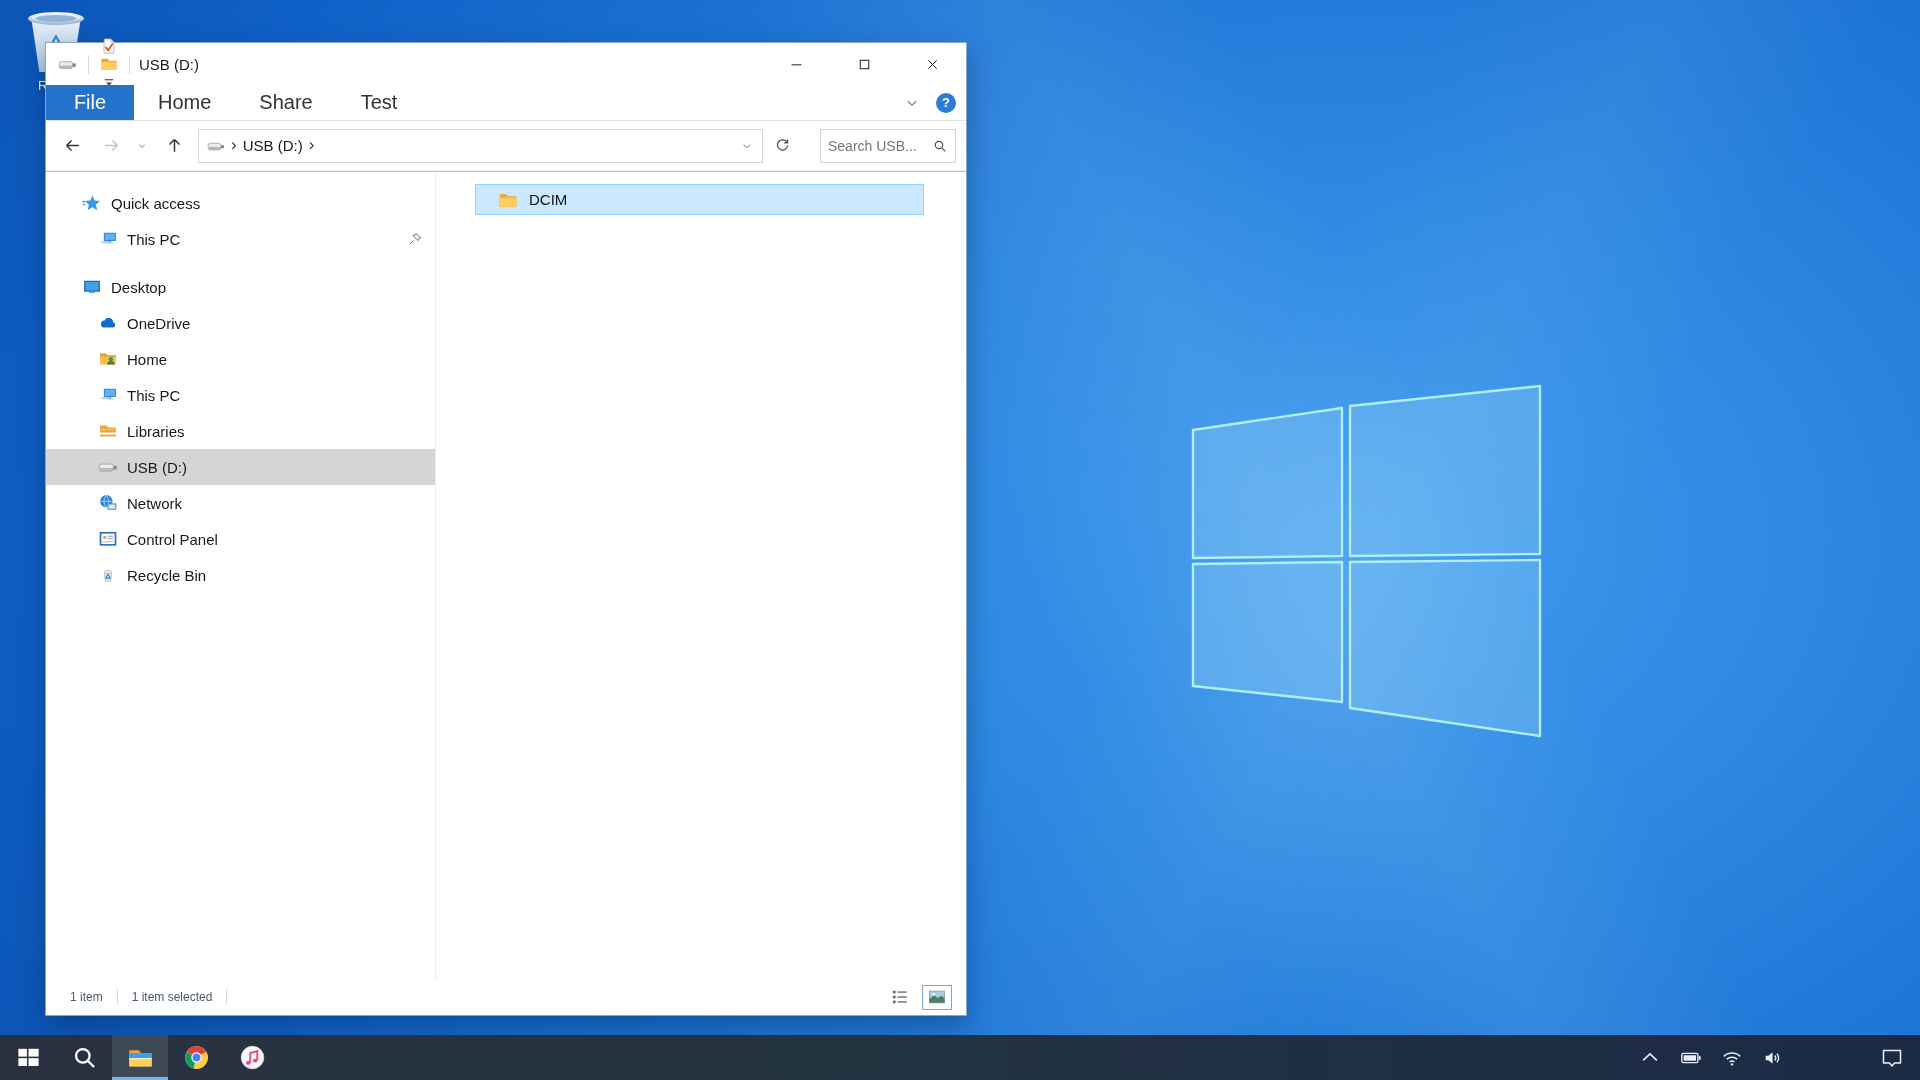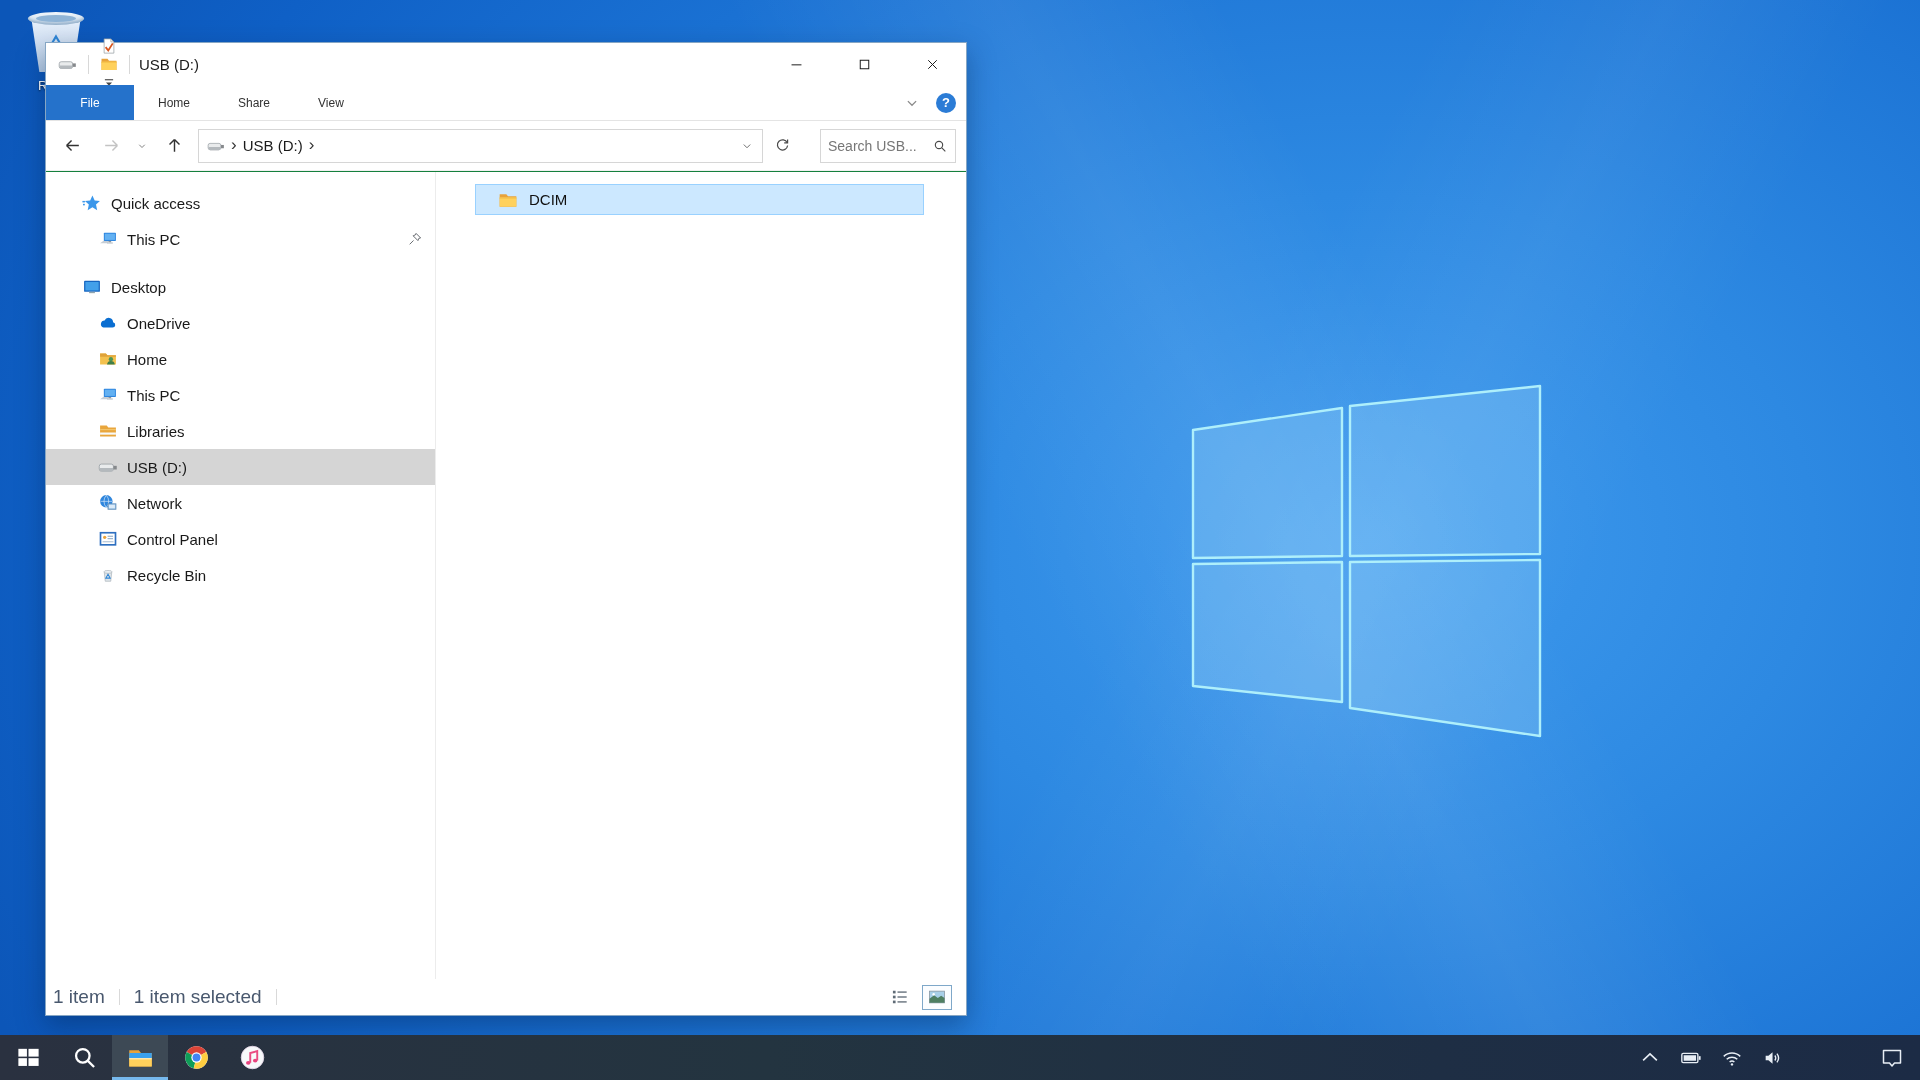--- a/index.html
+++ b/index.html
@@ -20,32 +20,32 @@
     background:linear-gradient(180deg,#f2f8fd,#c3d5e6);box-shadow:inset 0 -2px 3px rgba(110,145,180,.55)}
   .bin-hole{position:absolute;left:12px;top:9px;width:40px;height:7px;border-radius:50%;background:#8fb4d6}
   .bin-body{position:absolute;left:6px;top:14px;width:52px;height:52px;
     clip-path:polygon(3% 0,97% 0,82% 100%,18% 100%);
     background:linear-gradient(180deg,rgba(242,248,255,.95),rgba(198,215,233,.9))}
   .bin-mark{position:absolute;left:18px;top:24px}
   .bin-label{position:absolute;left:-10px;top:72px;width:90px;text-align:left;color:#fff;font-size:13px;
     text-shadow:0 1px 2px rgba(0,0,0,.7);white-space:nowrap;padding-left:24px}
 
   
-  .window{position:absolute;left:45px;top:42px;width:922px;height:974px;background:#15803d;z-index:2;
+  .window{position:absolute;left:45px;top:42px;width:922px;height:974px;background:#c4b5fd;z-index:2;
     border:1px solid #86a6c4;box-shadow:0 10px 26px rgba(0,25,60,.35)}
 
   .titlebar{height:42px;display:flex;align-items:center;position:relative;background:#fff}
   .qat{display:flex;align-items:center;gap:11px;padding-left:12px}
   .qat-sep{width:1px;height:19px;background:#d8d8d8}
   .win-title{font-size:15px;color:#1b1b1b;margin-left:9px}
   .caption{position:absolute;right:0;top:0;height:42px;display:flex}
   .cap-btn{width:68px;height:42px;display:flex;align-items:center;justify-content:center;background:#fff}
 
   .menubar{height:36px;display:flex;align-items:stretch;border-bottom:1px solid #e4e4e4;position:relative;background:#fff}
-  .tab{padding:0 24px;display:flex;align-items:center;font-size:12px;color:#323232}
+  .tab{padding:0 24px;display:flex;align-items:center;font-size:20px;color:#323232}
   .tab.active{background:#2572cb;color:#fff;min-width:88px;justify-content:center;padding:0 26px}
   .menu-right{position:absolute;right:10px;top:0;height:100%;display:flex;align-items:center;gap:15px}
   .ribbon-chevron{color:#8a8a8a}
   .help-btn{width:20px;height:20px;border-radius:50%;background:#2b7cd6;color:#fff;font-size:13px;font-weight:bold;
     display:flex;align-items:center;justify-content:center}
 
   .toolbar{height:50px;display:flex;align-items:center;border-bottom:1px solid #f0f0f0;padding:0 10px 0 6px;background:#fff}
   .nav-btn{height:34px;display:flex;align-items:center;justify-content:center}
   .nav-back{width:40px;color:#323232}
   .nav-fwd{width:38px;color:#c3c3c3}
@@ -67,22 +67,22 @@
   .side-item.lvl0{padding-left:36px}
   .side-item.gap-top{margin-top:12px}
   .side-item.selected{background:#d5d5d5}
   .side-item .pin{display:none;position:absolute;right:12px;color:#5f6368}
   .side-item.pinned .pin{display:block}
 
   .pane{flex:1;padding:12px 0 0 39px}
   .file-tile{width:449px;height:31px;display:flex;align-items:center;gap:11px;padding-left:22px;font-size:15px;color:#111;border:1px solid transparent}
   .file-tile.selected{background:#cce8ff;border-color:#99d1ff}
 
-  .statusbar{position:absolute;bottom:0;left:0;right:0;height:36px;display:flex;align-items:center;padding:0 14px 0 7px;
-    font-size:19px;color:#49586e;gap:14px;background:#fff}
+  .statusbar{position:absolute;bottom:0;left:0;right:0;height:36px;display:flex;align-items:center;padding:0 14px 0 24px;
+    font-size:12px;color:#49586e;gap:14px;background:#fff}
   .status-sep{width:1px;height:16px;background:#d9d9d9}
   .status-views{margin-left:auto;display:flex;gap:7px}
   .view-btn{width:30px;height:25px;display:flex;align-items:center;justify-content:center;border:1px solid transparent}
   .view-btn.active{border-color:#7fa8c9;background:#fbfdff}
 
   
   .taskbar{position:absolute;left:0;top:1035px;width:1920px;height:45px;z-index:5;display:flex;align-items:stretch;
     background:linear-gradient(90deg,#2a3140 0%,#233440 40%,#1e2e44 75%,#1c2b45 100%)}
   .tb-buttons{display:flex}
   .tb-btn{width:56px;height:45px;display:flex;align-items:center;justify-content:center;position:relative}
@@ -339,21 +339,21 @@
         </div>
       </div>
   </div>
 
   <div class="menubar">
     <span class="tab-list" style="display:flex">
 
     <div class="tab active">File</div>
         <div class="tab">Home</div>
         <div class="tab">Share</div>
-        <div class="tab">View</div>
+        <div class="tab">Test</div>
       </span>
     <div class="menu-right">
       <span class="ribbon-chevron">
           <svg width="18" height="18" viewBox="0 0 24 24">
             <use href="#chevron-down-icon"></use>
           </svg>
         </span>
       <div class="help-btn">?</div>
     </div>
   </div>

